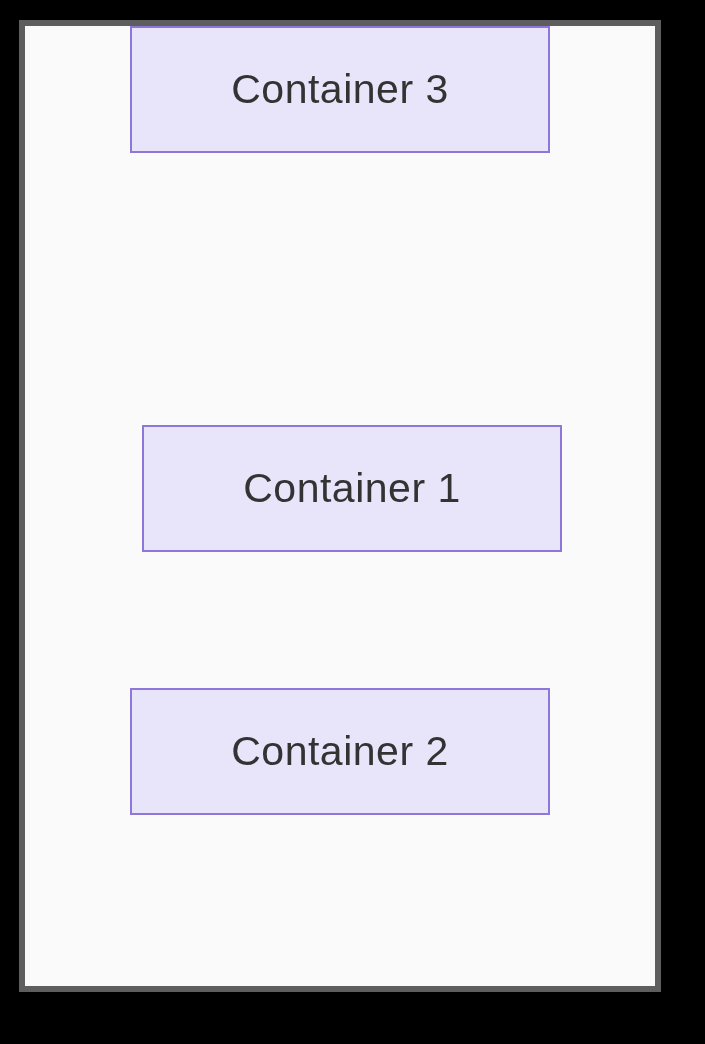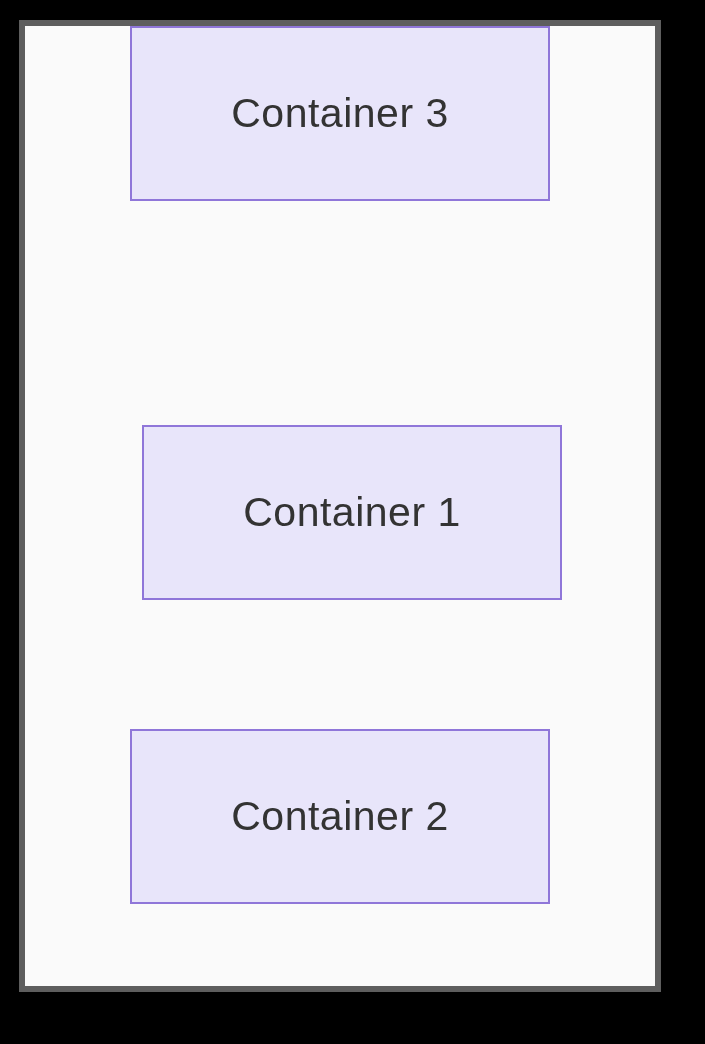--- a/index.html
+++ b/index.html
@@ -41,36 +41,36 @@
     text-align: center;
     font-size: 38px;
     font-weight: 400;
     color: var(--text);
     letter-spacing: 0.5px;
   }
   .container-box {
     position: absolute;
     left: 105px;
     width: 420px;
-    height: 175px;
+    height: 127px;
     background: var(--container-fill);
     border: 2px solid var(--container-border);
     display: flex;
     align-items: center;
     justify-content: center;
   }
   .container-box .label {
     font-size: 41px;
     font-weight: 400;
     color: var(--text);
     letter-spacing: 0.5px;
   }
   .container-box:nth-of-type(1) { top: 99px; }
   .container-box:nth-of-type(2) { top: 399px; margin-left: 12px; }
-  .container-box:nth-of-type(3) { top: 703px; text-align: center; }
+  .container-box:nth-of-type(3) { top: 662px; text-align: center; }
 </style>
 </head>
 <body>
 
 <div class="stage">
   <div class="pod-box">
     <div class="pod-label">Pod</div>
 
     <div class="container-box">
       <span class="label">Container 1</span>

